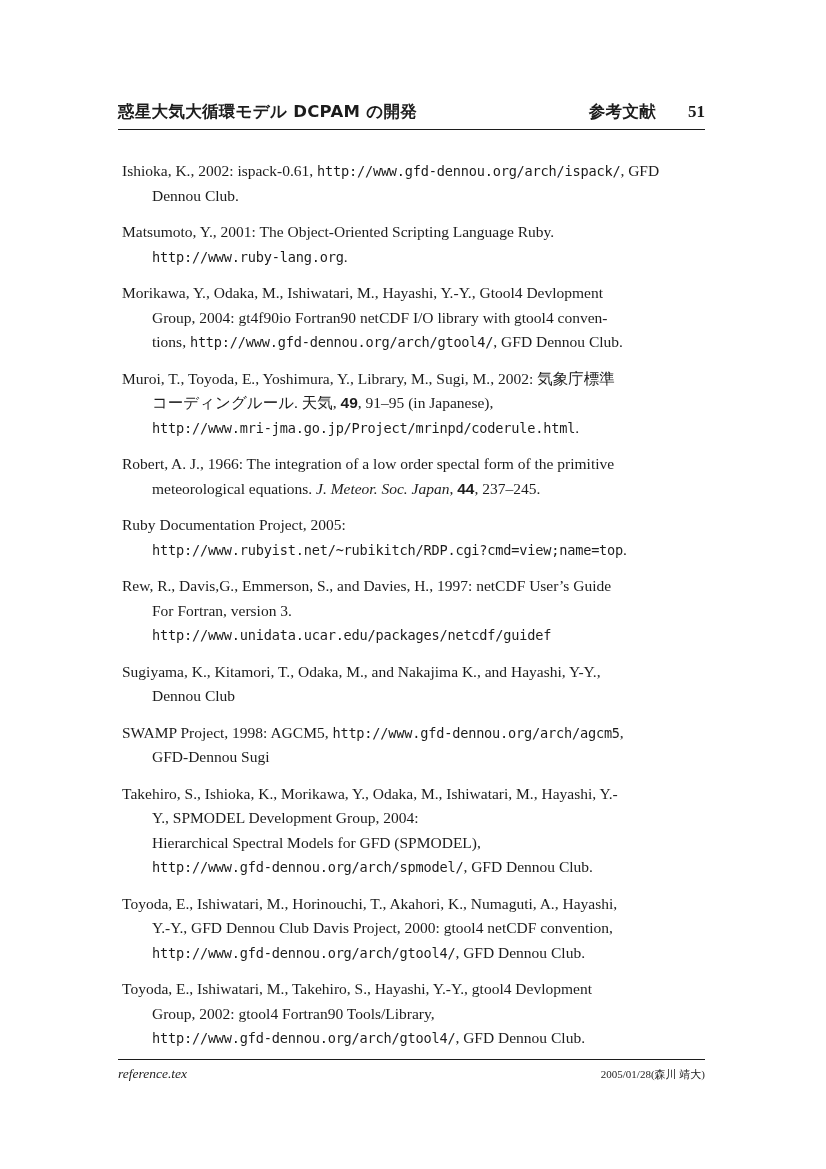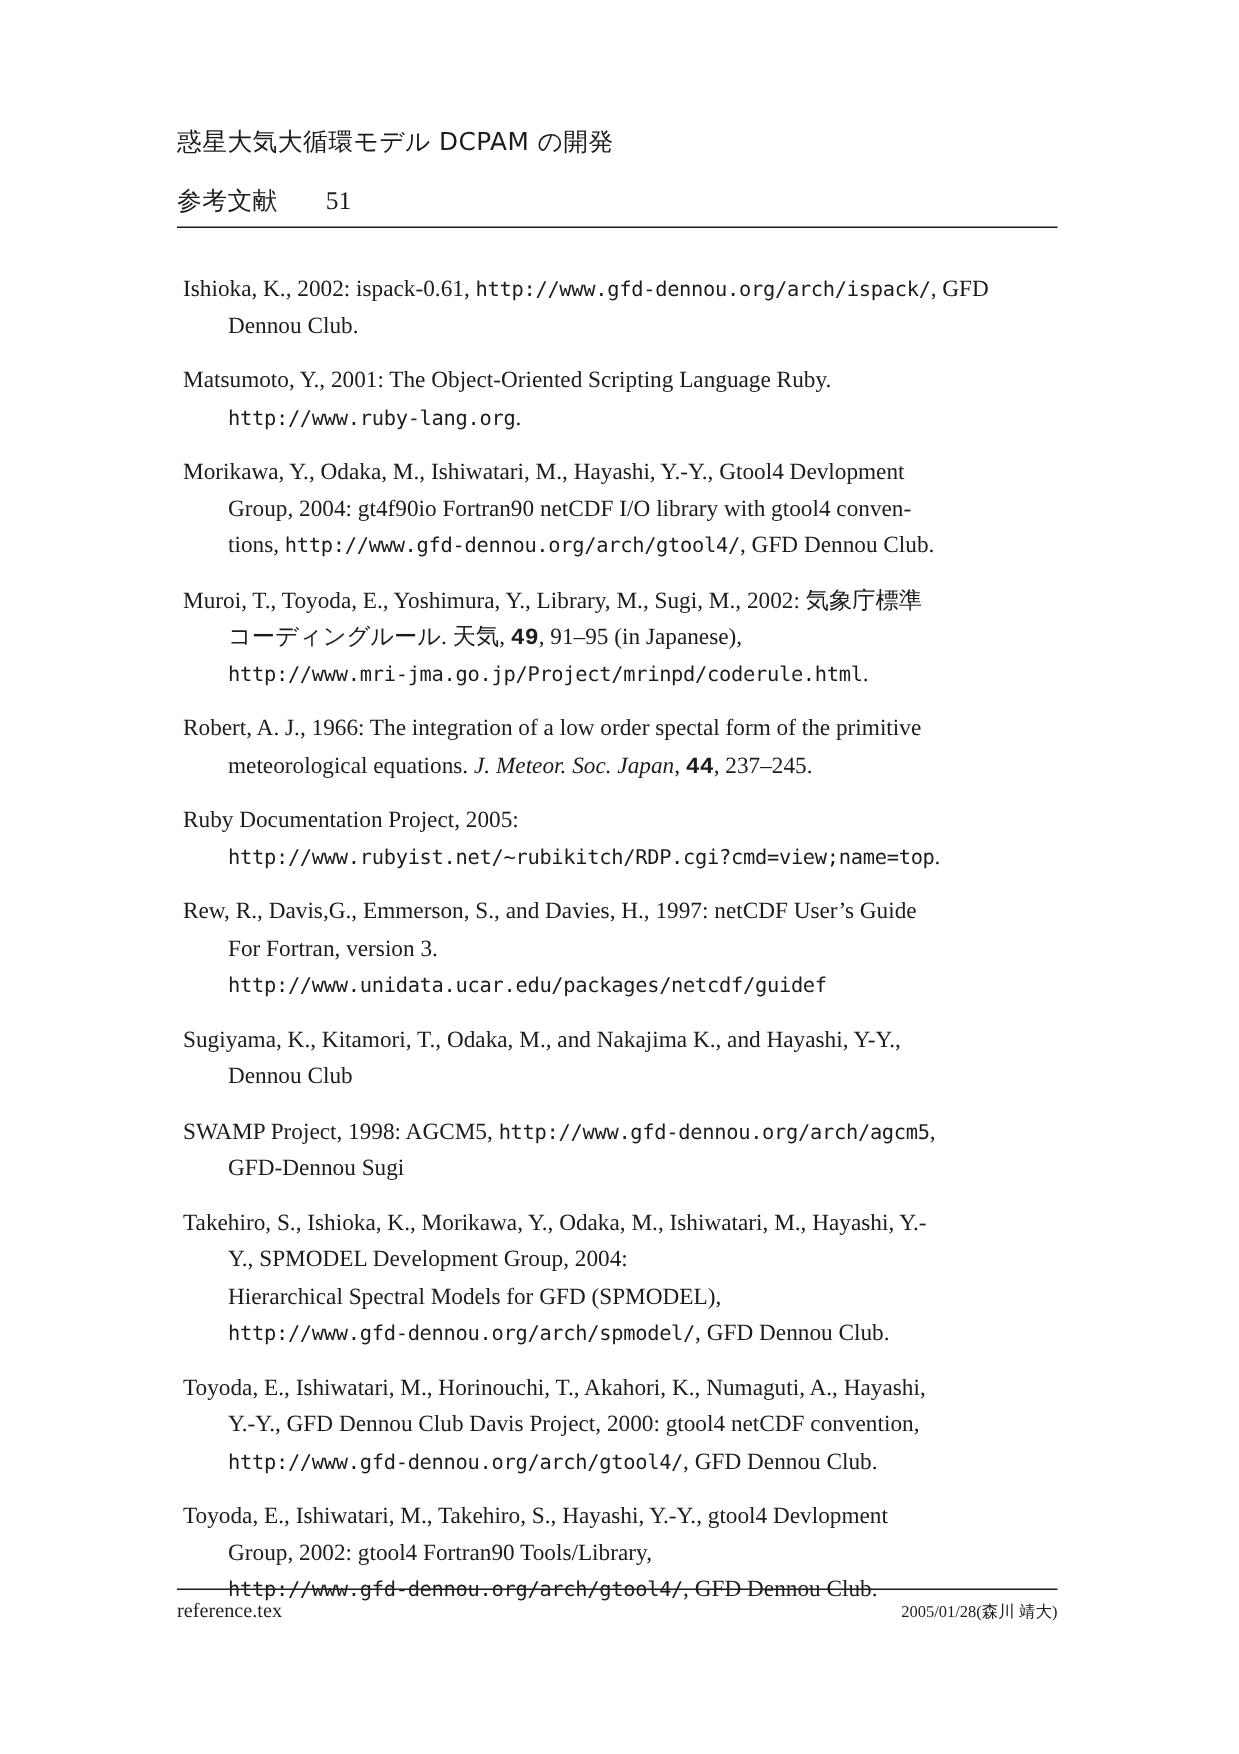--- a/index.html
+++ b/index.html
@@ -20,22 +20,21 @@
     width: 587px;
   }
   
   .doc-header {
     display: flex;
     justify-content: space-between;
     align-items: baseline;
     margin-top: 84px;
     padding-bottom: 6px;
     border-bottom: 1.6px solid #1c1c1c;
-    font-weight: normal;
-    flex-direction: column;
+    font-weight: bold;
   }
   .doc-title {
     font-family: "DejaVu Sans", "Liberation Sans", sans-serif;
     font-size: 16.5px;
     letter-spacing: 0.3px;
     white-space: nowrap;
   }
   .header-right {
     display: flex;
     align-items: baseline;
@@ -58,39 +57,39 @@
   }
   .ref {
     margin-bottom: 12px;
     font-size: 15.5px;
     line-height: 24.5px;
   }
   .ref-line { white-space: nowrap; }
   .ref-line.cont { padding-left: 30px; }
   .seg-r { font-family: Liberation Serif, serif; }
   .seg-i { font-family: "Liberation Serif", "DejaVu Serif", serif; font-style: italic; }
-  .seg-b { font-family: Liberation Mono, monospace; font-weight: bold; }
+  .seg-b { font-family: Liberation Sans, sans-serif; font-weight: bold; }
   .seg-m {
     font-family: "DejaVu Sans Mono", "Liberation Mono", monospace;
     font-size: 13.6px;
     letter-spacing: -0.2px;
   }
   
   .doc-footer {
     position: absolute;
     left: 118px;
     top: 1059px;
     width: 587px;
     border-top: 1.4px solid #1c1c1c;
     padding-top: 6px;
     display: flex;
     justify-content: space-between;
     align-items: baseline;
   }
-  .footer-filename { font-size: 13.5px; }
+  .footer-filename { font-size: 13.5px; font-style: italic; }
   .footer-date { font-size: 11px; }
 </style>
 </head>
 <body>
 
 <div class="page">
   <div class="content">
 
     <div class="doc-header">
       <span class="doc-title">惑星大気大循環モデル DCPAM の開発</span>

